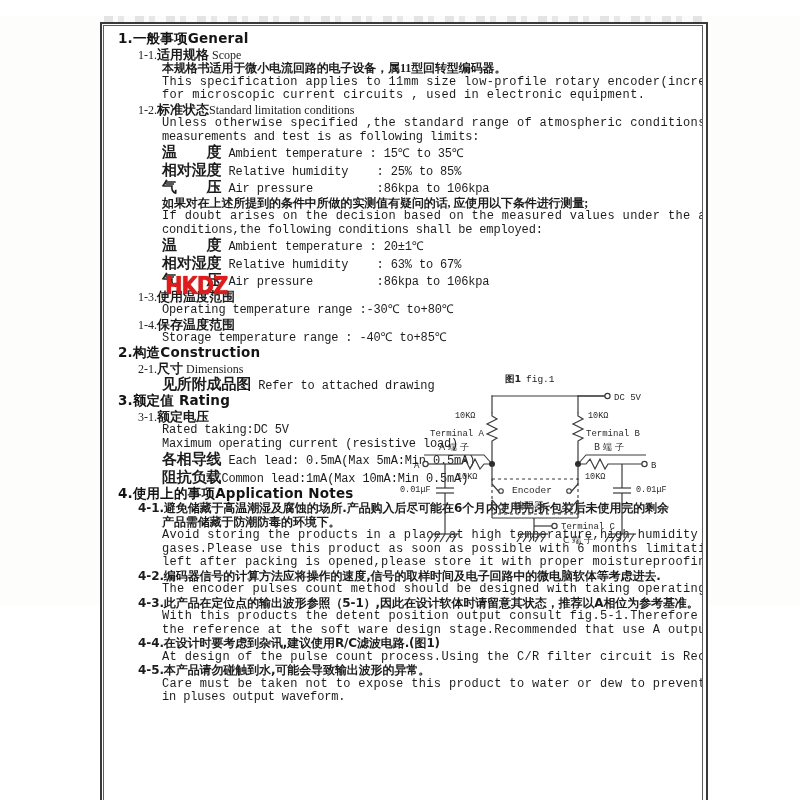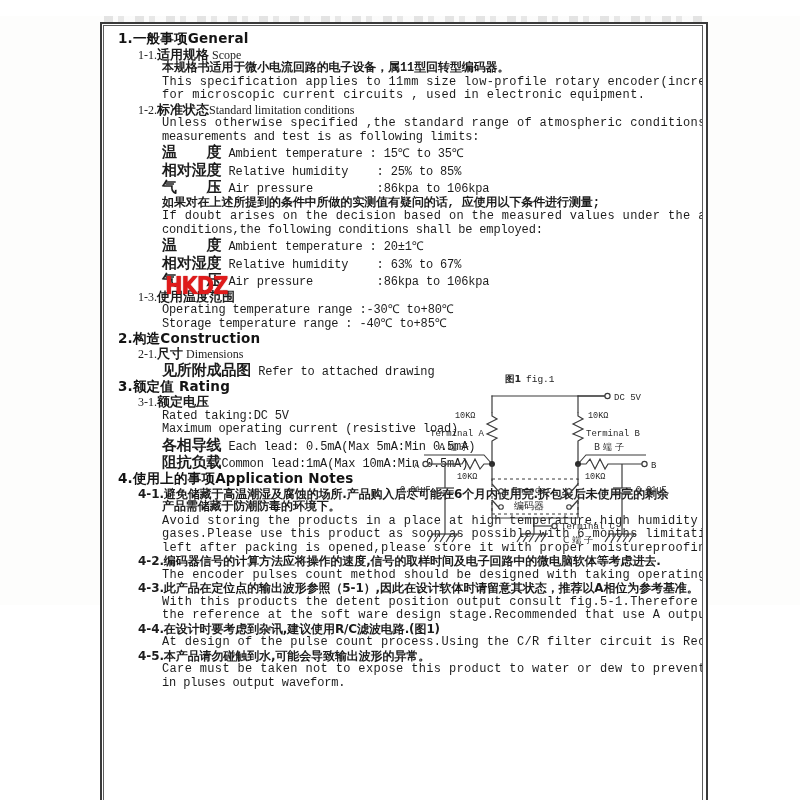--- a/index.html
+++ b/index.html
@@ -64,21 +64,21 @@
   .lv2 .cjk{font-family:"DejaVu Sans", sans-serif;font-weight:bold;font-size:13px;}
   .lv3{
     font-size:12px;
     margin:1.5px 0 1.5px 48px;
     font-family:"Liberation Mono", monospace;
     letter-spacing:-0.15px;
   }
   .lv3cjk{
     font-size:12px;
     margin:1.5px 0 1.5px 48px;
-    font-family:Liberation Mono, monospace;
+    font-family:Liberation Serif, serif;
     font-weight:bold;
     letter-spacing:-0.1px;
   }
   .lv2cjk{
     font-size:12px;
     margin:1.5px 0 1.5px 24px;
     font-family:"DejaVu Sans", sans-serif;
     font-weight:bold;
     letter-spacing:-0.1px;
   }
@@ -141,20 +141,21 @@
       <div class="ln lv3 just">If doubt arises on the decision based on the measured values under the above-mentioned</div>
       <div class="ln lv3">conditions,the following conditions shall be employed:</div>
 
       <div class="ln lv3"><span class="kvlabel">温　　度</span> <span>Ambient temperature</span> <span>:</span> <span>20±1℃</span></div>
       <div class="ln lv3"><span class="kvlabel">相对湿度</span> <span>Relative humidity</span>&nbsp;&nbsp;&nbsp; <span>:</span> <span>63% to 67%</span></div>
       <div class="ln lv3"><span class="kvlabel">气　　压</span> <span>Air pressure</span>&nbsp;&nbsp;&nbsp;&nbsp;&nbsp;&nbsp;&nbsp;&nbsp;&nbsp;<span>:</span><span>86kpa to 106kpa</span></div>
 
       <div class="ln lv2"><span>1-3.</span><span class="cjk">使用温度范围</span></div>
       <div class="ln lv3">Operating temperature range  :-30℃ to+80℃</div>
 
+      <div class="ln lv2"><span>1-4.</span><span class="cjk">保存温度范围</span></div>
       <div class="ln lv3">Storage temperature range   : -40℃ to+85℃</div>
 
       <div class="ln h1"><span class="num">2.</span><span>构造</span><span>Construction</span></div>
       <div class="ln lv2"><span>2-1.</span><span class="cjk">尺寸</span>&nbsp;<span>Dimensions</span></div>
       <div class="ln lv3"><span class="kvlabel">见所附成品图</span> <span>Refer to attached drawing</span></div>
 
       <div class="ln h1"><span class="num">3.</span><span>额定值</span>&nbsp;<span>Rating</span></div>
       <div class="ln lv2"><span>3-1.</span><span class="cjk">额定电压</span></div>
       <div class="ln lv3">Rated taking:DC 5V</div>
       <div class="ln lv3">Maximum operating current (resistive load)</div>

